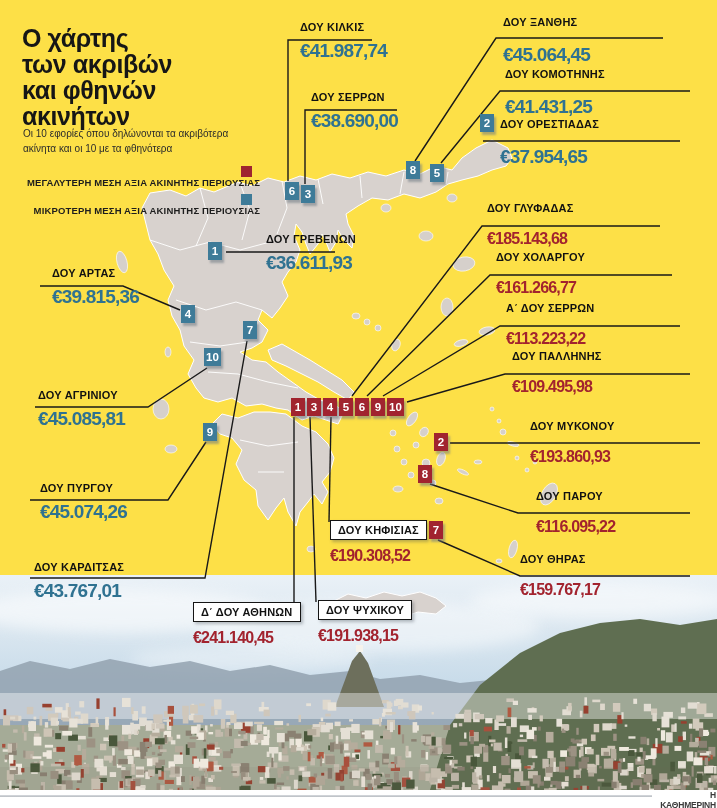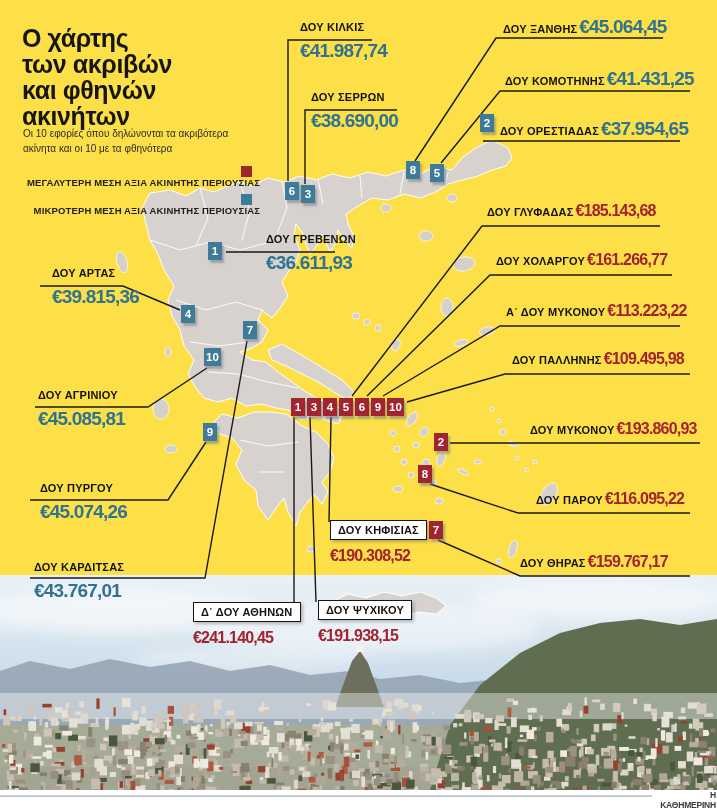--- a/index.html
+++ b/index.html
@@ -20,21 +20,21 @@
   .legend-swatch.blue{background:#3e7b98;}
   .legend-label{font-size:9.5px;font-weight:bold;color:#1d1d1d;letter-spacing:0.15px;}
   
   .co{position:absolute;z-index:4;}
   .co .lbl{font-size:11px;font-weight:bold;color:#111;letter-spacing:0.2px;white-space:nowrap;}
   .co .val{font-weight:bold;letter-spacing:-0.8px;white-space:nowrap;}
   .val.cheap{color:#2f7291;font-size:19px;}
   .val.expensive{color:#a2232e;font-size:16px;}
   .co.stack .lbl,.co.stack .val{display:block;}
   .co.stack .val{margin-top:7px;}
-  .co.inline{display:flex;align-items:baseline;gap:2px;}
+  .co.inline{display:flex;align-items:baseline;gap:16px;flex-direction:column;}
   .co .lbl.boxed{background:#fff;border:1px solid #151515;padding:3px 7px;
                  box-shadow:2px 2px 3px rgba(60,70,80,0.35);}
   
   .badge{position:absolute;z-index:5;width:14px;height:18px;line-height:18px;
          text-align:center;font-size:11.5px;font-weight:bold;color:#fff;
          box-shadow:2px 3px 2px rgba(110,120,130,0.55);}
   .badge.wide{width:17px;}
   .badge.blue{background:#3e7b98;}
   .badge.red{background:#a1242f;}
   
@@ -1123,21 +1123,21 @@
 
   <div class="co inline" style="left:487px;top:202px">
     <span class="lbl">ΔΟΥ ΓΛΥΦΑΔΑΣ</span>
     <span class="val expensive">€185.143,68</span>
   </div>
   <div class="co inline" style="left:496px;top:251px">
     <span class="lbl">ΔΟΥ ΧΟΛΑΡΓΟΥ</span>
     <span class="val expensive">€161.266,77</span>
   </div>
   <div class="co inline" style="left:506px;top:302px">
-    <span class="lbl">Α΄ ΔΟΥ ΜΥΚΟΝΟΥ</span>
+    <span class="lbl">Α΄ ΔΟΥ ΣΕΡΡΩΝ</span>
     <span class="val expensive">€113.223,22</span>
   </div>
   <div class="co inline" style="left:512px;top:350px">
     <span class="lbl">ΔΟΥ ΠΑΛΛΗΝΗΣ</span>
     <span class="val expensive">€109.495,98</span>
   </div>
   <div class="co inline" style="left:530px;top:420px">
     <span class="lbl">ΔΟΥ ΜΥΚΟΝΟΥ</span>
     <span class="val expensive">€193.860,93</span>
   </div>

